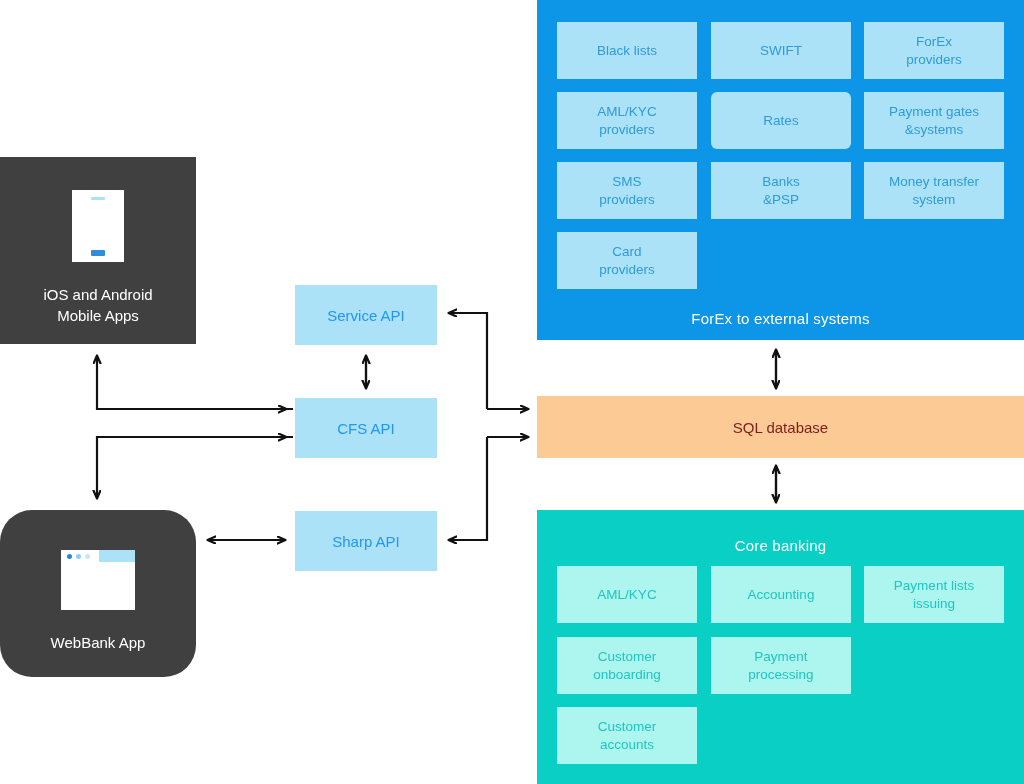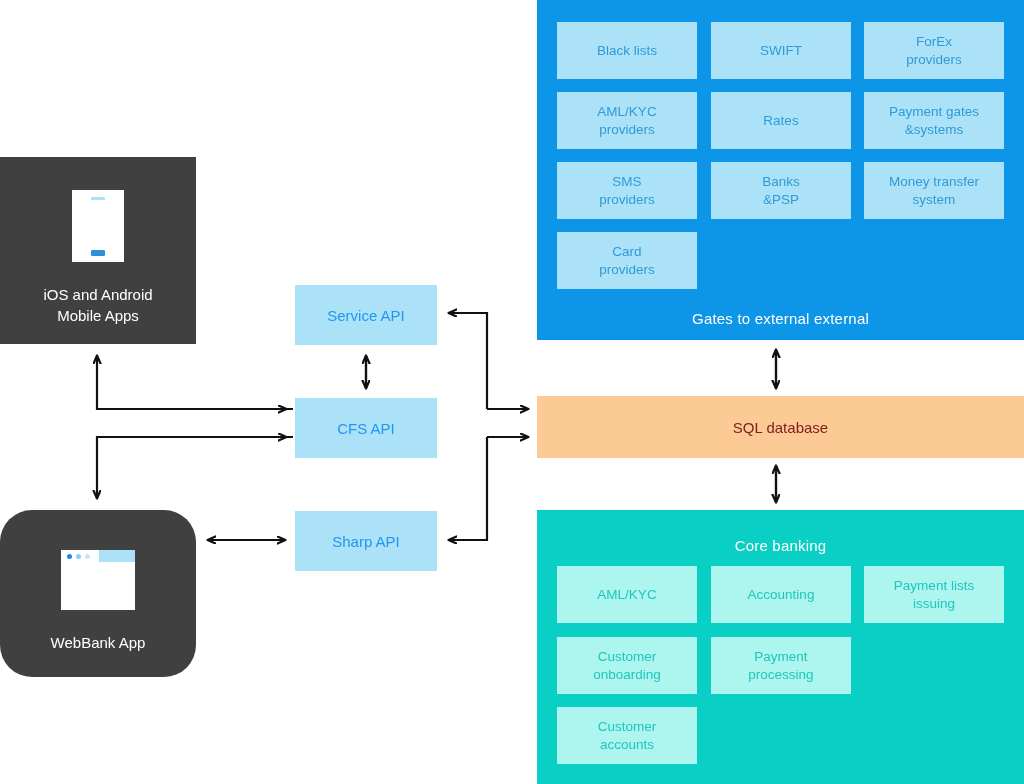--- a/index.html
+++ b/index.html
@@ -132,35 +132,35 @@
 
   <div class="panel" style="left:537px; top:0px; width:487px; height:340px; background:#0D95E8;">
 
     <div class="card blue" style="left:20px; top:22px; width:140px; height:57px;">Black lists</div>
     <div class="card blue" style="left:174px; top:22px; width:140px; height:57px;">SWIFT</div>
     <div class="card blue" style="left:327px; top:22px; width:140px; height:57px;">ForEx
 providers</div>
 
     <div class="card blue" style="left:20px; top:92px; width:140px; height:57px;">AML/KYC
 providers</div>
-    <div class="card blue" style="left:174px; top:92px; width:140px; height:57px;">Rates</div>
+    <div class="card blue" style="left:174px; top:92px; width:140px; height:57px;border-radius:6px;">Rates</div>
     <div class="card blue" style="left:327px; top:92px; width:140px; height:57px;">Payment gates
 &amp;systems</div>
 
     <div class="card blue" style="left:20px; top:162px; width:140px; height:57px;">SMS
 providers</div>
     <div class="card blue" style="left:174px; top:162px; width:140px; height:57px;">Banks
 &amp;PSP</div>
     <div class="card blue" style="left:327px; top:162px; width:140px; height:57px;">Money transfer
 system</div>
 
     <div class="card blue" style="left:20px; top:232px; width:140px; height:57px;">Card
 providers</div>
 
-    <div class="panel-title" style="top:310px;">Gates to external external</div>
+    <div class="panel-title" style="top:310px;">ForEx to external systems</div>
   </div>
 
   <div class="db-bar" style="left:537px; top:396px; width:487px; height:62px;">SQL database</div>
 
   <div class="panel" style="left:537px; top:510px; width:487px; height:274px; background:#0ACFC4;">
 
     <div class="panel-title" style="top:27px;">Core banking</div>
 
     <div class="card teal" style="left:20px; top:56px; width:140px; height:57px;">AML/KYC</div>
     <div class="card teal" style="left:174px; top:56px; width:140px; height:57px;">Accounting</div>

